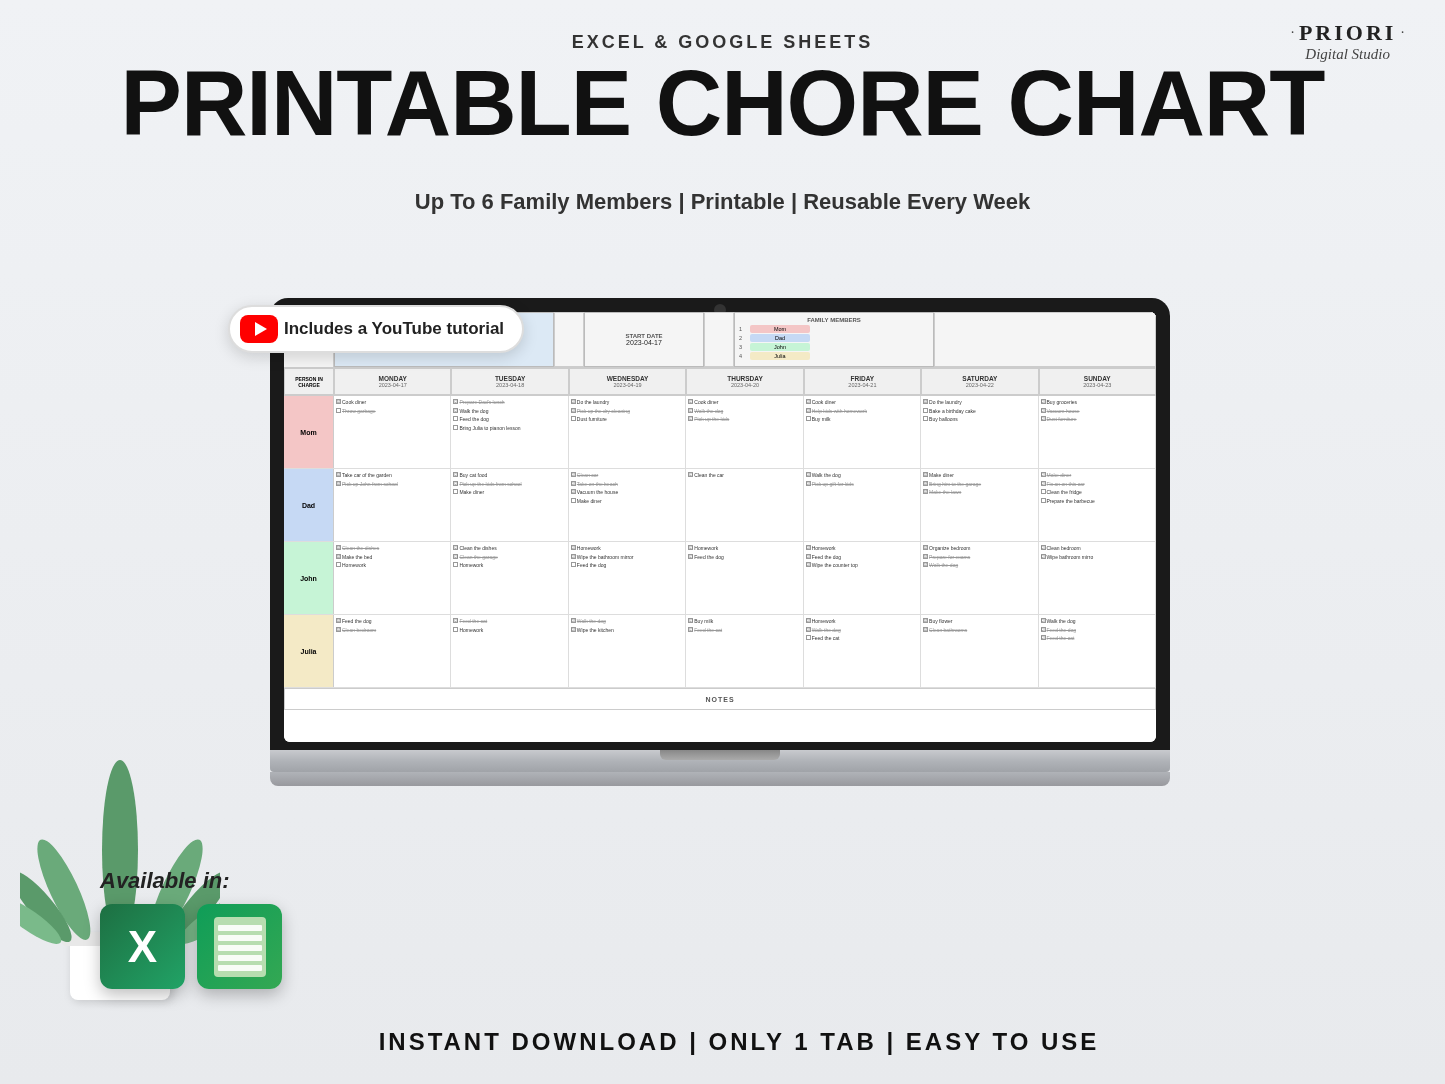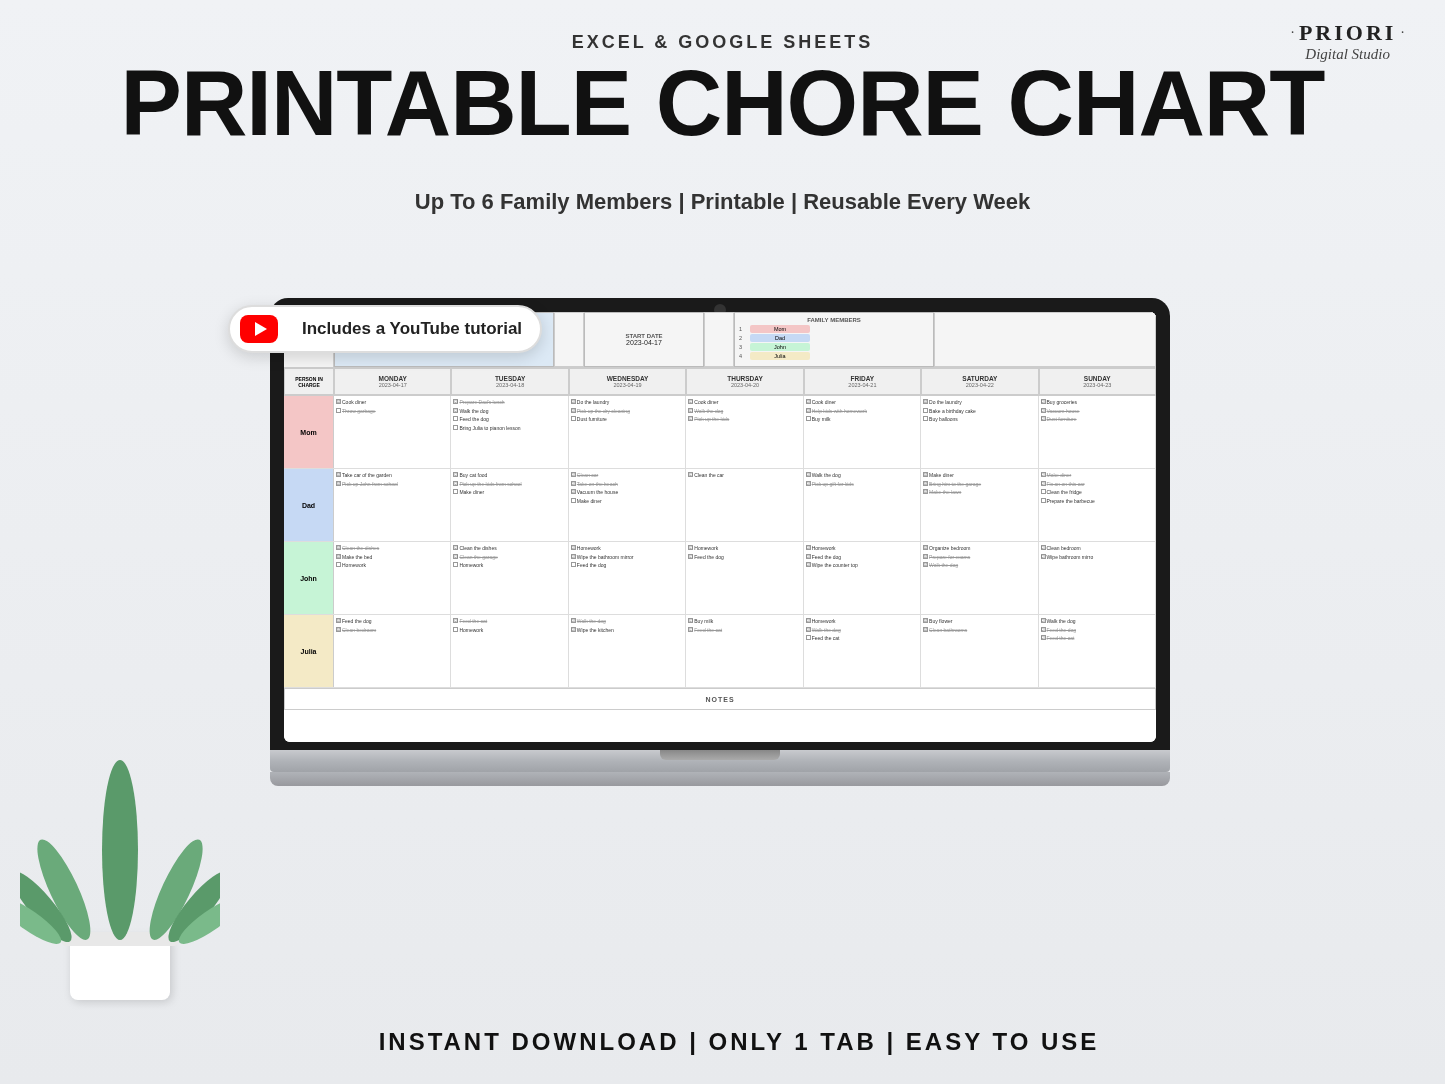--- a/index.html
+++ b/index.html
@@ -140,21 +140,21 @@
     
     .yt-badge {
       position: absolute;
       top: 55px;
       left: 175px;
       background: white;
       border-radius: 30px;
       padding: 8px 18px 8px 10px;
       display: flex;
       align-items: center;
-      gap: 24px;
+      gap: 6px;
       box-shadow: 0 4px 15px rgba(0,0,0,0.15);
       z-index: 10;
       border: 2px solid #ddd;
     }
 
     .yt-icon {
       width: 38px;
       height: 28px;
       background: #ff0000;
       border-radius: 8px;
@@ -884,16 +884,34 @@
 
       <ellipse cx="135" cy="135" rx="14" ry="55" fill="#6aaa7a" transform="rotate(25,135,185)"></ellipse>
       <ellipse cx="155" cy="148" rx="12" ry="45" fill="#5a9a6a" transform="rotate(40,155,185)"></ellipse>
 
       <ellipse cx="30" cy="160" rx="10" ry="38" fill="#7aba8a" transform="rotate(-55,30,185)"></ellipse>
 
       <ellipse cx="170" cy="160" rx="10" ry="38" fill="#7aba8a" transform="rotate(55,170,185)"></ellipse>
     </svg>
   </div>
 
+  <div style="position:absolute;bottom:95px;left:100px;">
+    <div style="font-size:22px;font-weight:800;color:#222;font-style:italic;margin-bottom:10px;">Available in:</div>
+    <div style="display:flex;gap:12px;">
+
+      <div style="width:85px;height:85px;background:linear-gradient(135deg,#1d6f42,#21a366);border-radius:12px;display:flex;align-items:center;justify-content:center;color:white;font-size:44px;font-weight:900;box-shadow:0 6px 16px rgba(0,0,0,0.25);font-family:Arial;">X</div>
+
+      <div style="width:85px;height:85px;background:linear-gradient(135deg,#0f9d58,#34a853);border-radius:12px;display:flex;align-items:center;justify-content:center;box-shadow:0 6px 16px rgba(0,0,0,0.25);">
+        <svg width="52" height="60" viewBox="0 0 52 60">
+          <rect width="52" height="60" rx="4" fill="#b7ddb0"></rect>
+          <rect x="4" y="8" width="44" height="6" rx="1" fill="white" opacity="0.9"></rect>
+          <rect x="4" y="18" width="44" height="6" rx="1" fill="white" opacity="0.9"></rect>
+          <rect x="4" y="28" width="44" height="6" rx="1" fill="white" opacity="0.9"></rect>
+          <rect x="4" y="38" width="44" height="6" rx="1" fill="white" opacity="0.9"></rect>
+          <rect x="4" y="48" width="44" height="6" rx="1" fill="white" opacity="0.9"></rect>
+        </svg>
+      </div>
+    </div>
+  </div>
 
   <div class="footer-text">INSTANT DOWNLOAD | ONLY 1 TAB | EASY TO USE</div>
 
 </div>
 
 </body></html>

